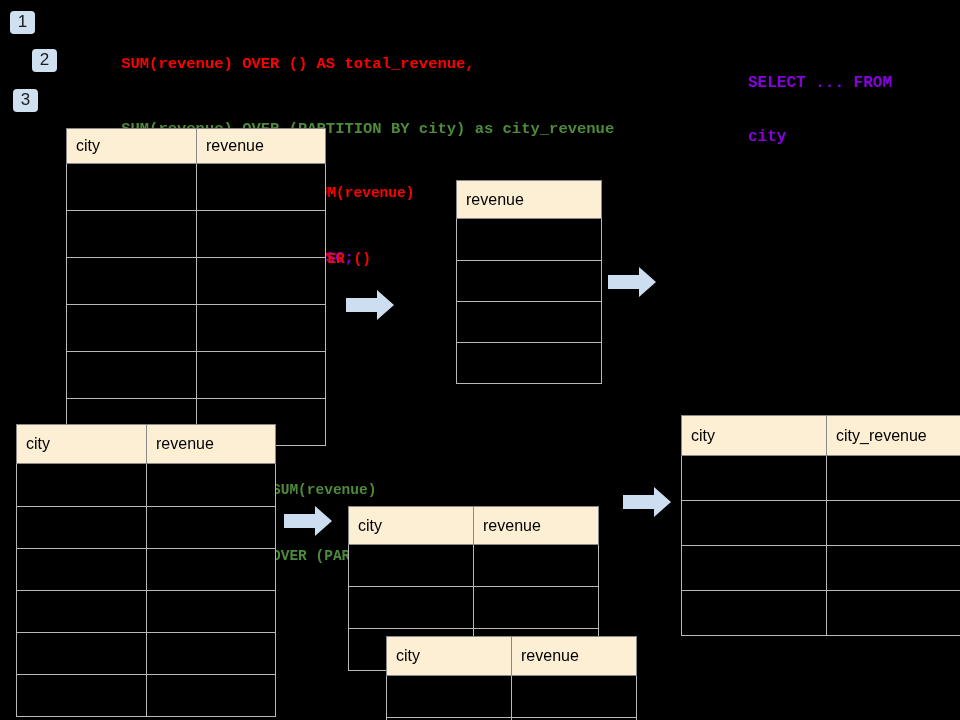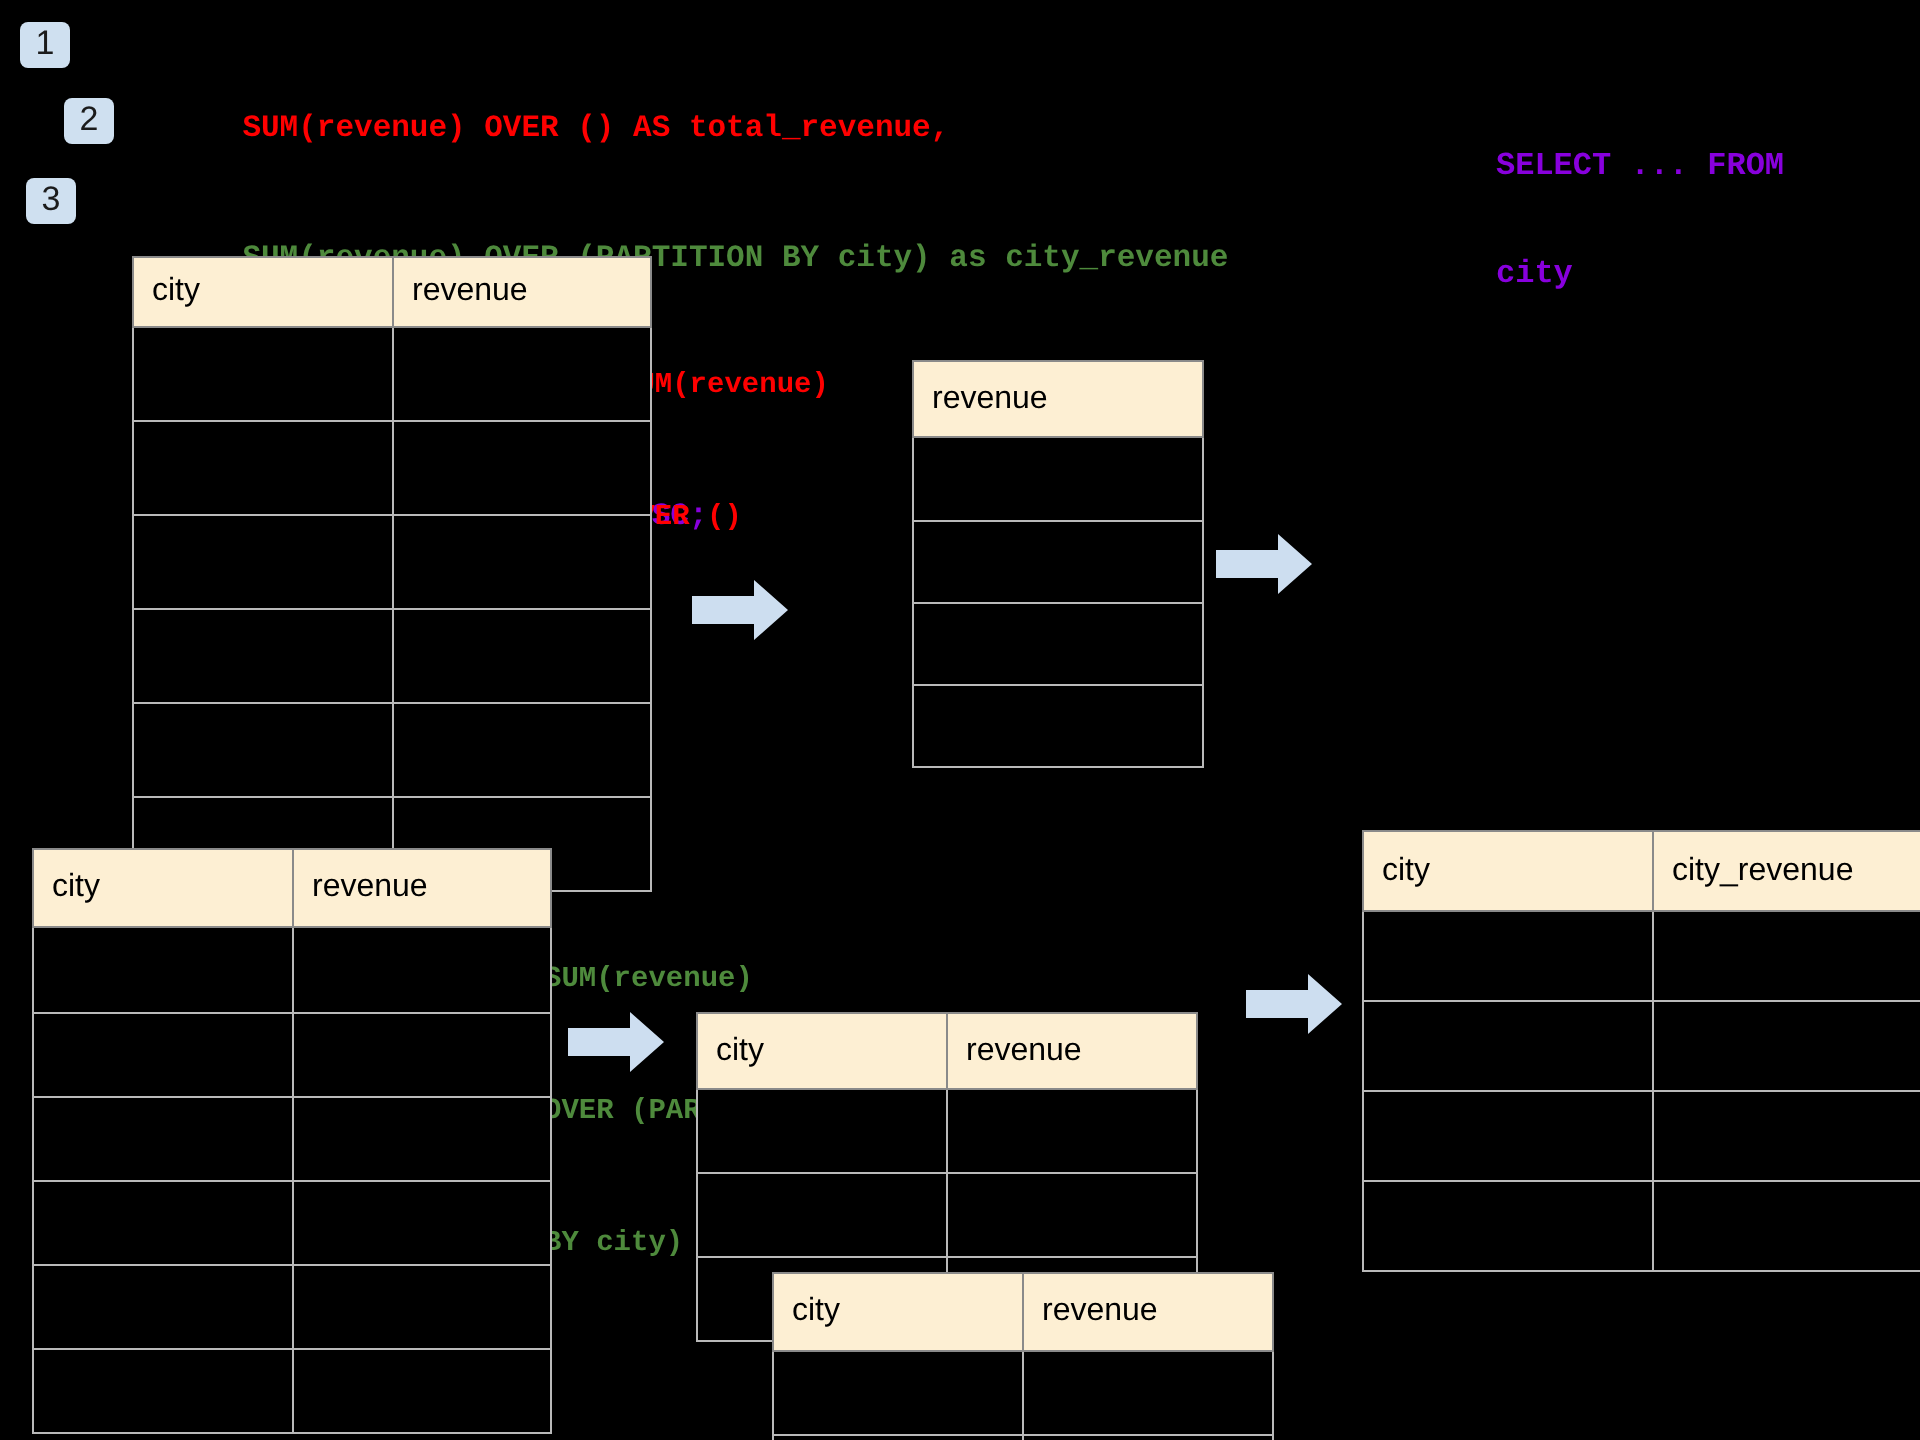--- a/index.html
+++ b/index.html
@@ -115,21 +115,20 @@
 </div>
 
 <div class="annot red" style="left:310px; top:138px;">
   <div>SUM(revenue)</div>
   <div>OVER ()</div>
 </div>
 
 <div class="annot green" style="left:272px; top:435px;">
   <div>SUM(revenue)</div>
   <div>OVER (PARTITION</div>
-  <div>BY city)</div>
 </div>
 
 <table class="tbl" style="left:66px; top:128px; width:239px;">
   <tbody>
       <tr>
     <td class="hd" style="width:120px; height:34px;">city</td>
     <td class="hd" style="width:119px; height:34px;">revenue</td>
   </tr>
   <tr>
         <td style="height:46px;"></td>

